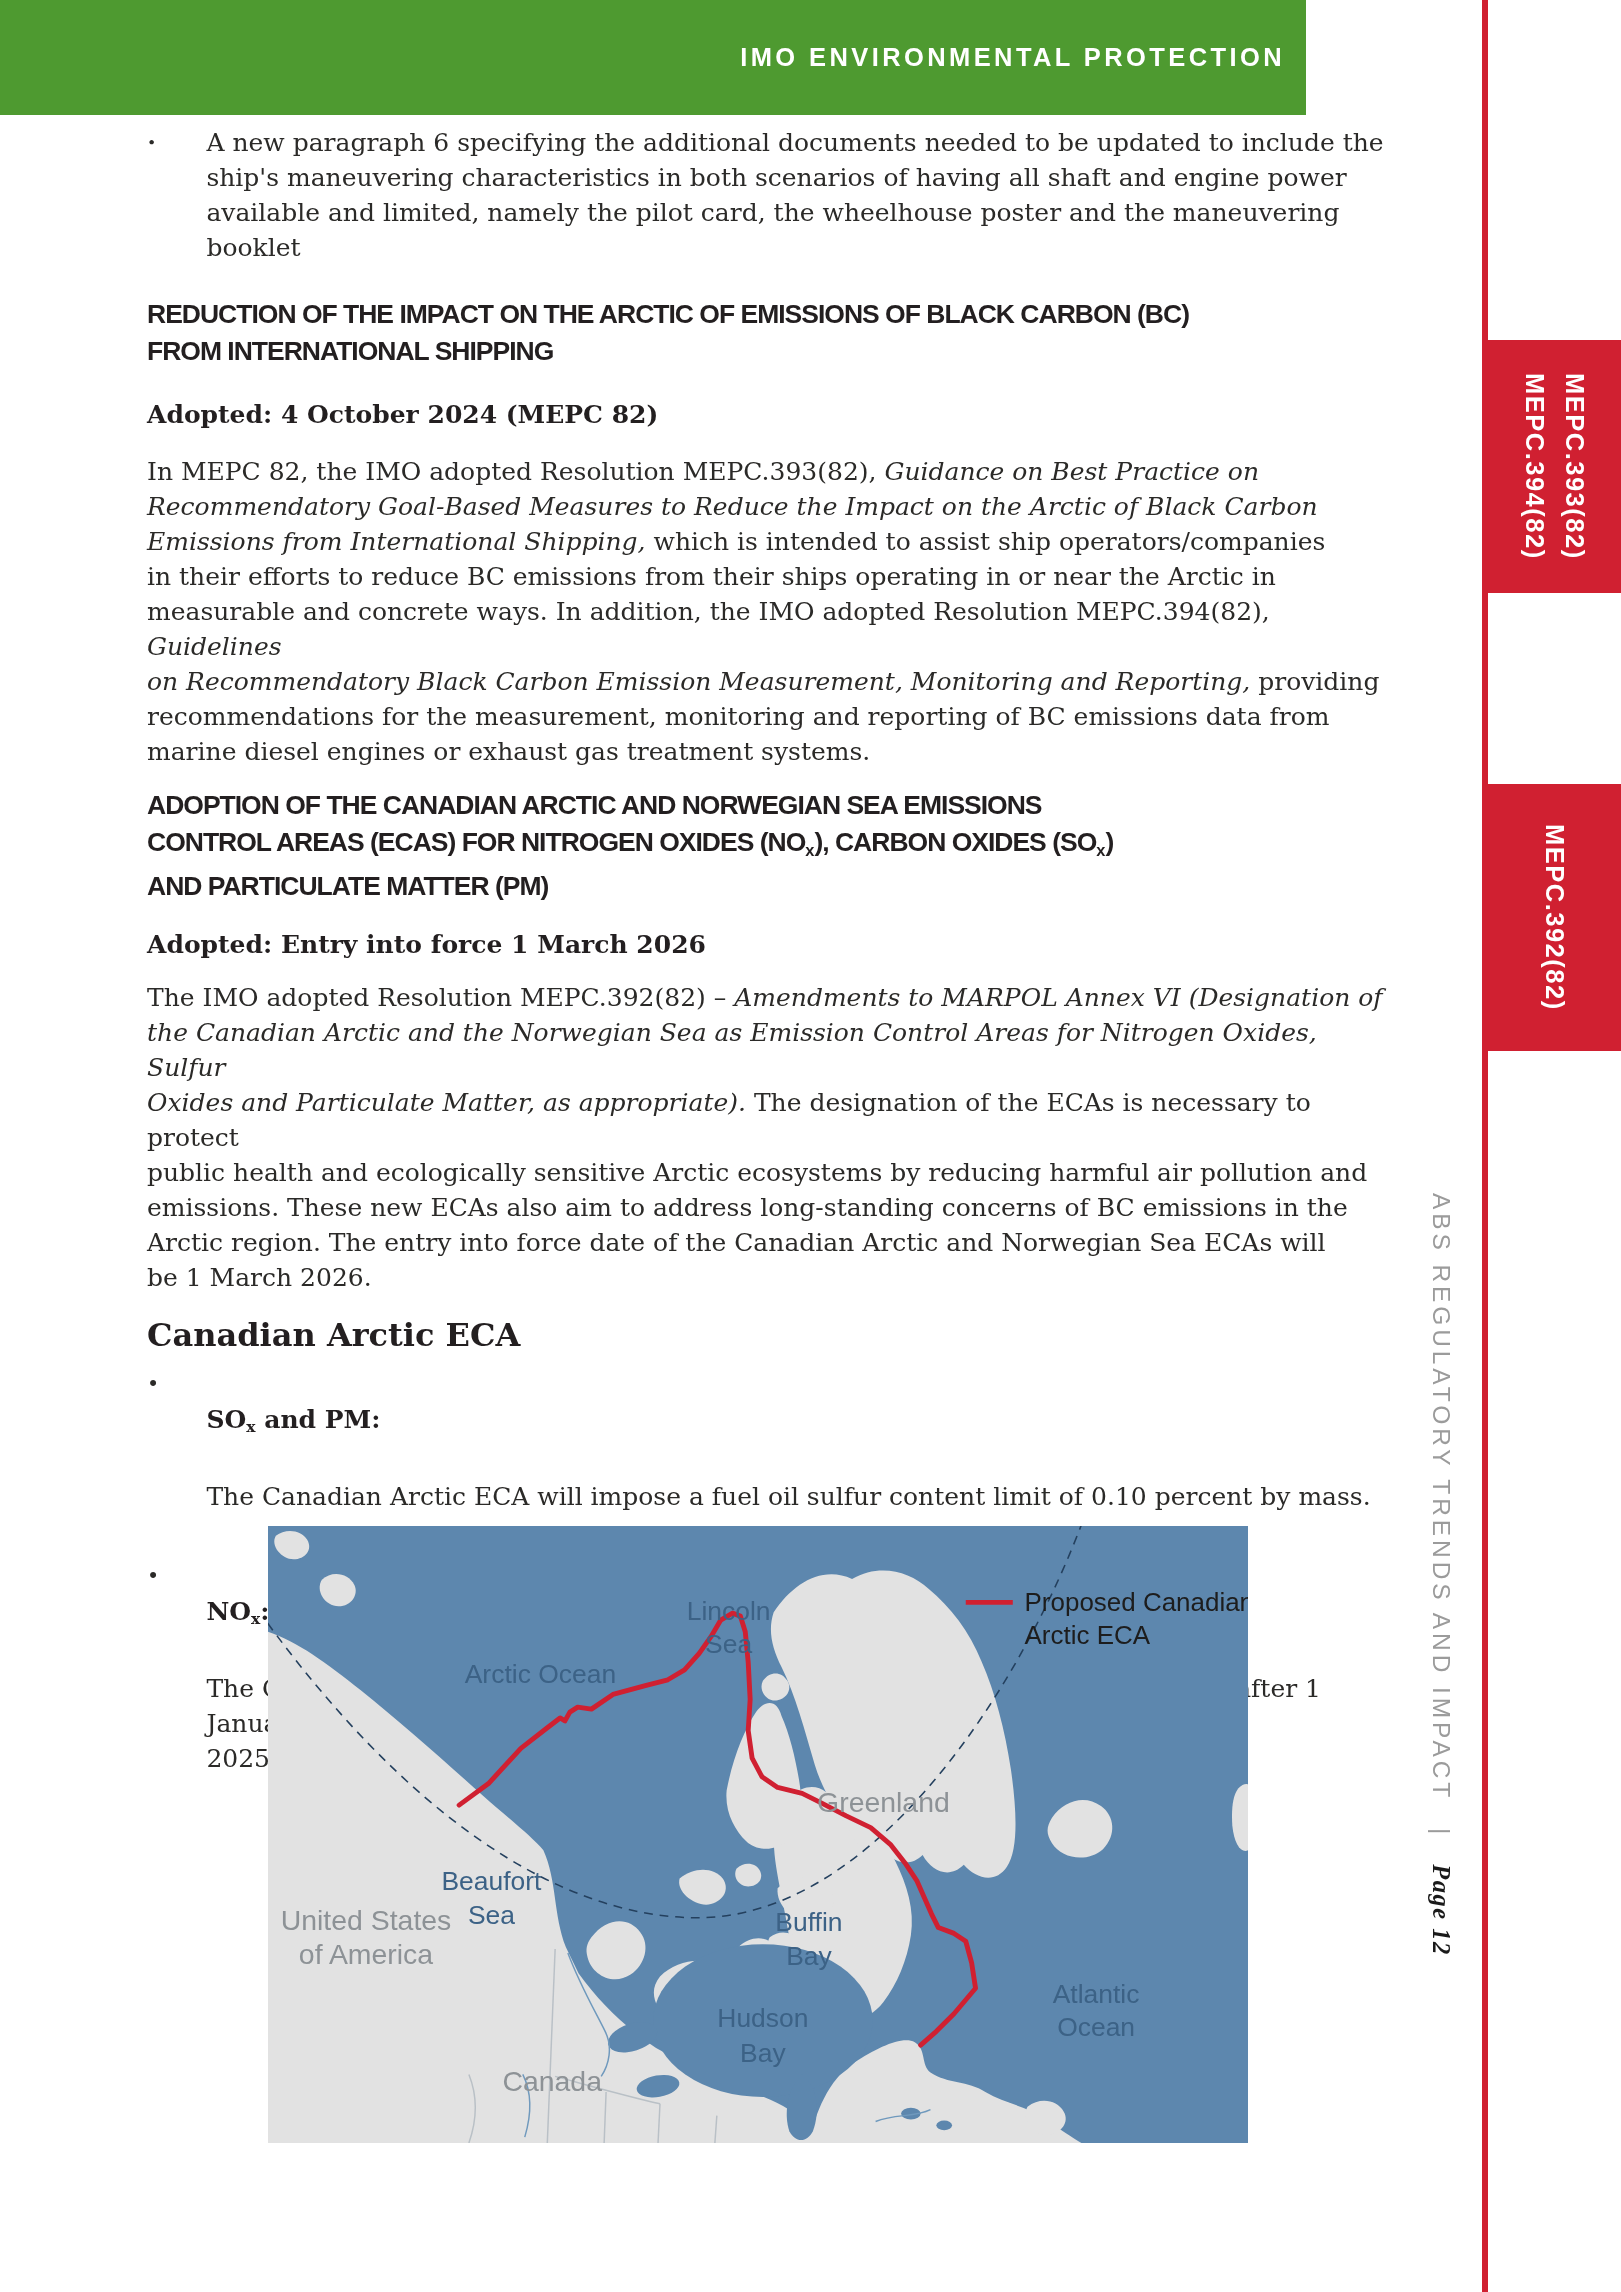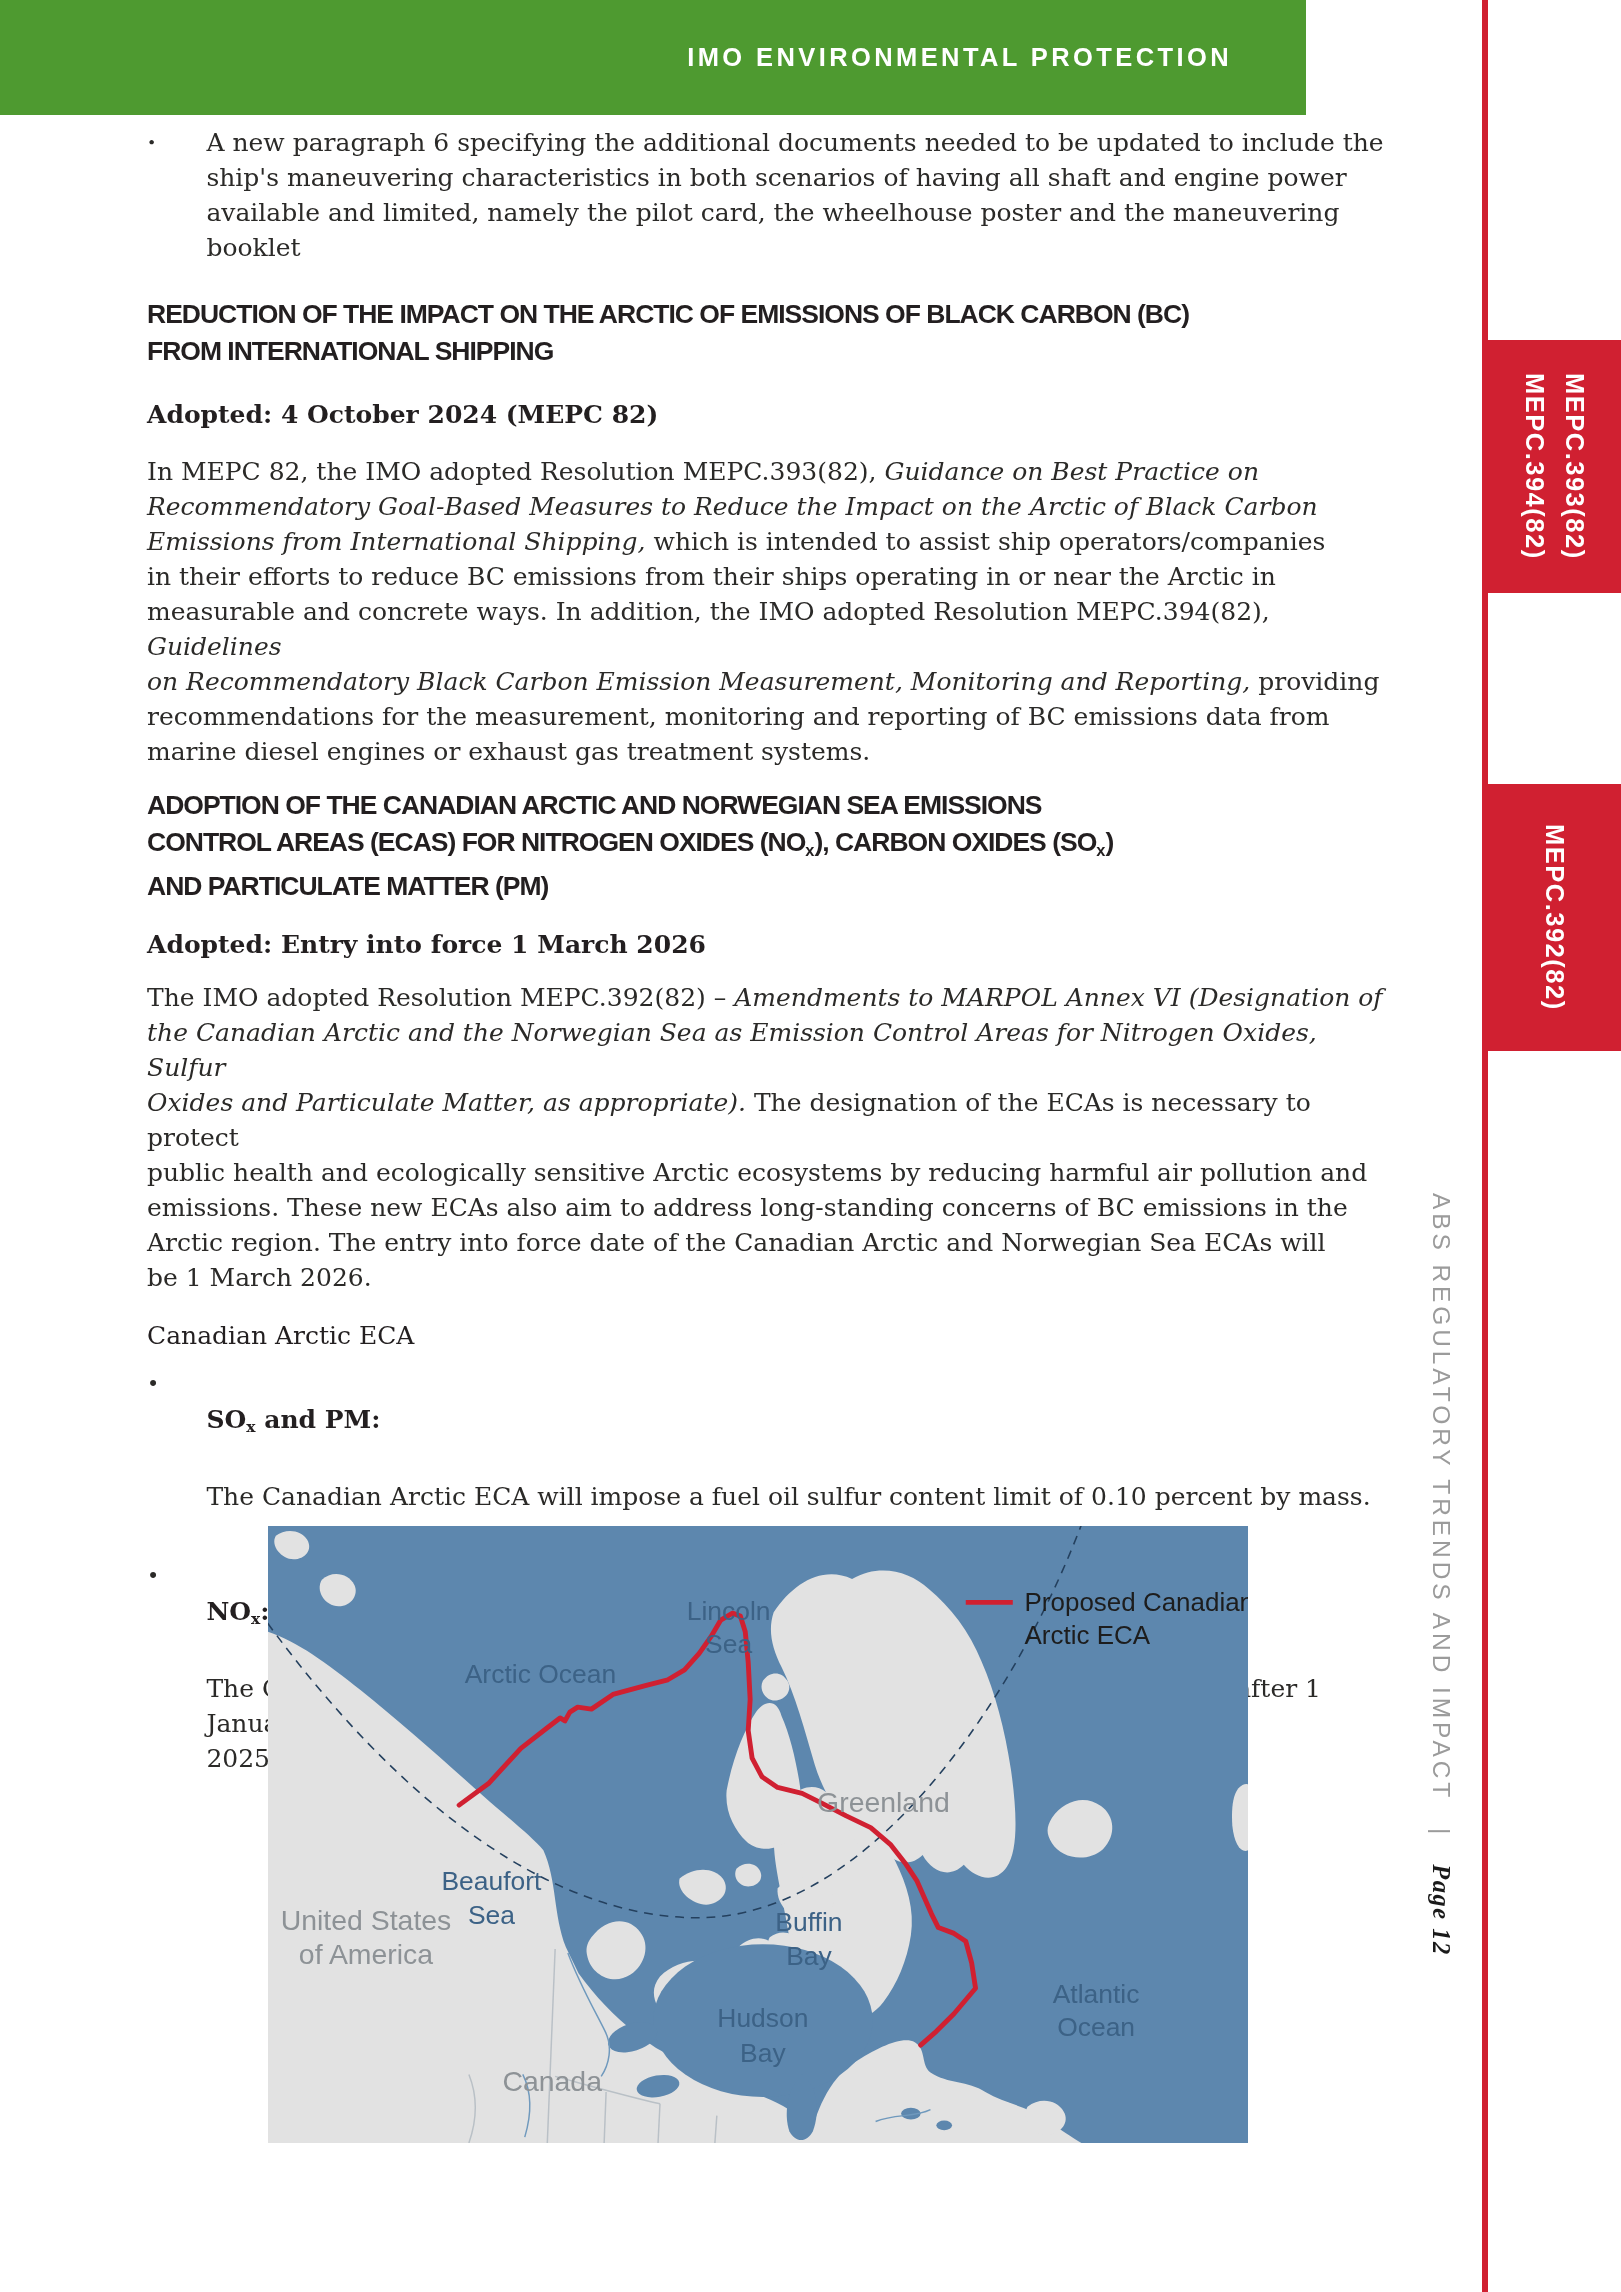--- a/index.html
+++ b/index.html
@@ -6,21 +6,21 @@
     --green:#4e9a30; --red:#d02031; --link:#5b87ad; --ink:#231f20;
     --body-ink:#2b2a28; --caption-gray:#9b9b9b; --ocean:#5d87ae; --land:#e2e2e2;
     --sea-label:#3c6286; --land-label:#8d9296; --circle-navy:#24405e;
   }
   html,body{margin:0;padding:0;background:#ffffff;}
   .page{position:relative;width:1621px;height:2293px;background:#fff;overflow:hidden;
         font-family:"DejaVu Serif",serif;}
 
   
   .banner{position:absolute;left:0;top:0;width:1306px;height:115px;background:var(--green);
-          display:flex;align-items:center;justify-content:flex-end;padding-right:74px;box-sizing:border-box;}
+          display:flex;align-items:center;justify-content:flex-end;padding-right:21px;box-sizing:border-box;}
   .banner-title{color:#fff;font-family:"Liberation Sans",sans-serif;font-weight:bold;
                 font-size:25.5px;letter-spacing:3.4px;}
 
   
   .red-rule{position:absolute;left:1482px;top:0;width:5.9px;height:2293px;background:var(--red);}
   .tab{position:absolute;left:1488px;width:133px;background:var(--red);color:#fff;
        display:flex;align-items:center;justify-content:center;}
   .tab-text{writing-mode:vertical-rl;white-space:pre-line;text-align:center;
             font-family:"Liberation Sans",sans-serif;font-size:25.5px;font-weight:bold;
             letter-spacing:1.5px;line-height:1.6;}
@@ -40,21 +40,21 @@
   .para{white-space:pre-line;margin:0;}
   .more-info{margin-top:43px;}
   .heading{font-family:"Liberation Sans",sans-serif;font-weight:bold;color:var(--ink);
            font-size:26.5px;line-height:37px;letter-spacing:-1px;white-space:pre-line;margin:0;}
   .h1{margin-top:31px;}
   .h2{margin-top:17.6px;}
   .adopted{font-weight:bold;color:var(--ink);margin:27.4px 0 0 0;font-size:25px;}
   .adopted2{margin-top:21.6px;}
   .p1{margin-top:21.6px;}
   .p2{margin-top:18px;}
-  .subhead{font-weight:normal;color:var(--ink);margin:23.5px 0 0 0;font-size:25px;}
+  .subhead{font-weight:bold;color:var(--ink);margin:23.5px 0 0 0;font-size:32px;}
   .bullet-list{list-style:none;margin:0;padding:0;}
   .bullet-list li{display:flex;}
   .marker{flex:none;width:27.4px;color:var(--body-ink);}
   .top-list .marker{font-size:15.7px;}
   .eca-list{margin-top:13.7px;}
   .eca-list li{margin-top:0;}
   .eca-list li + li{margin-top:9.8px;}
   .eca-list .marker{font-size:20.6px;}
   .li-body{flex:1;white-space:pre-line;margin-left:32px;}
   .li-head{font-weight:bold;color:var(--ink);}

